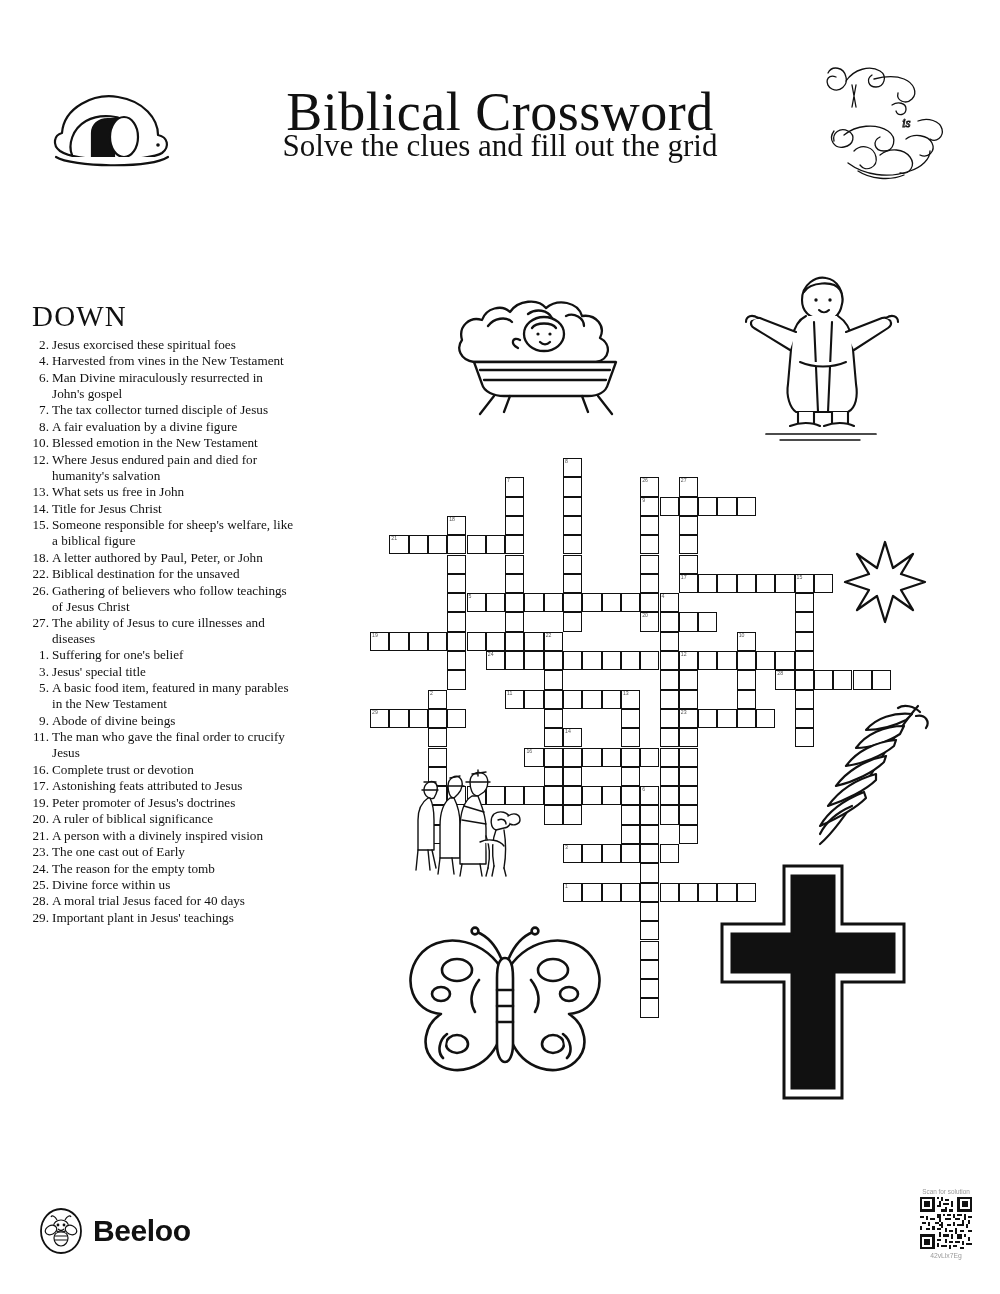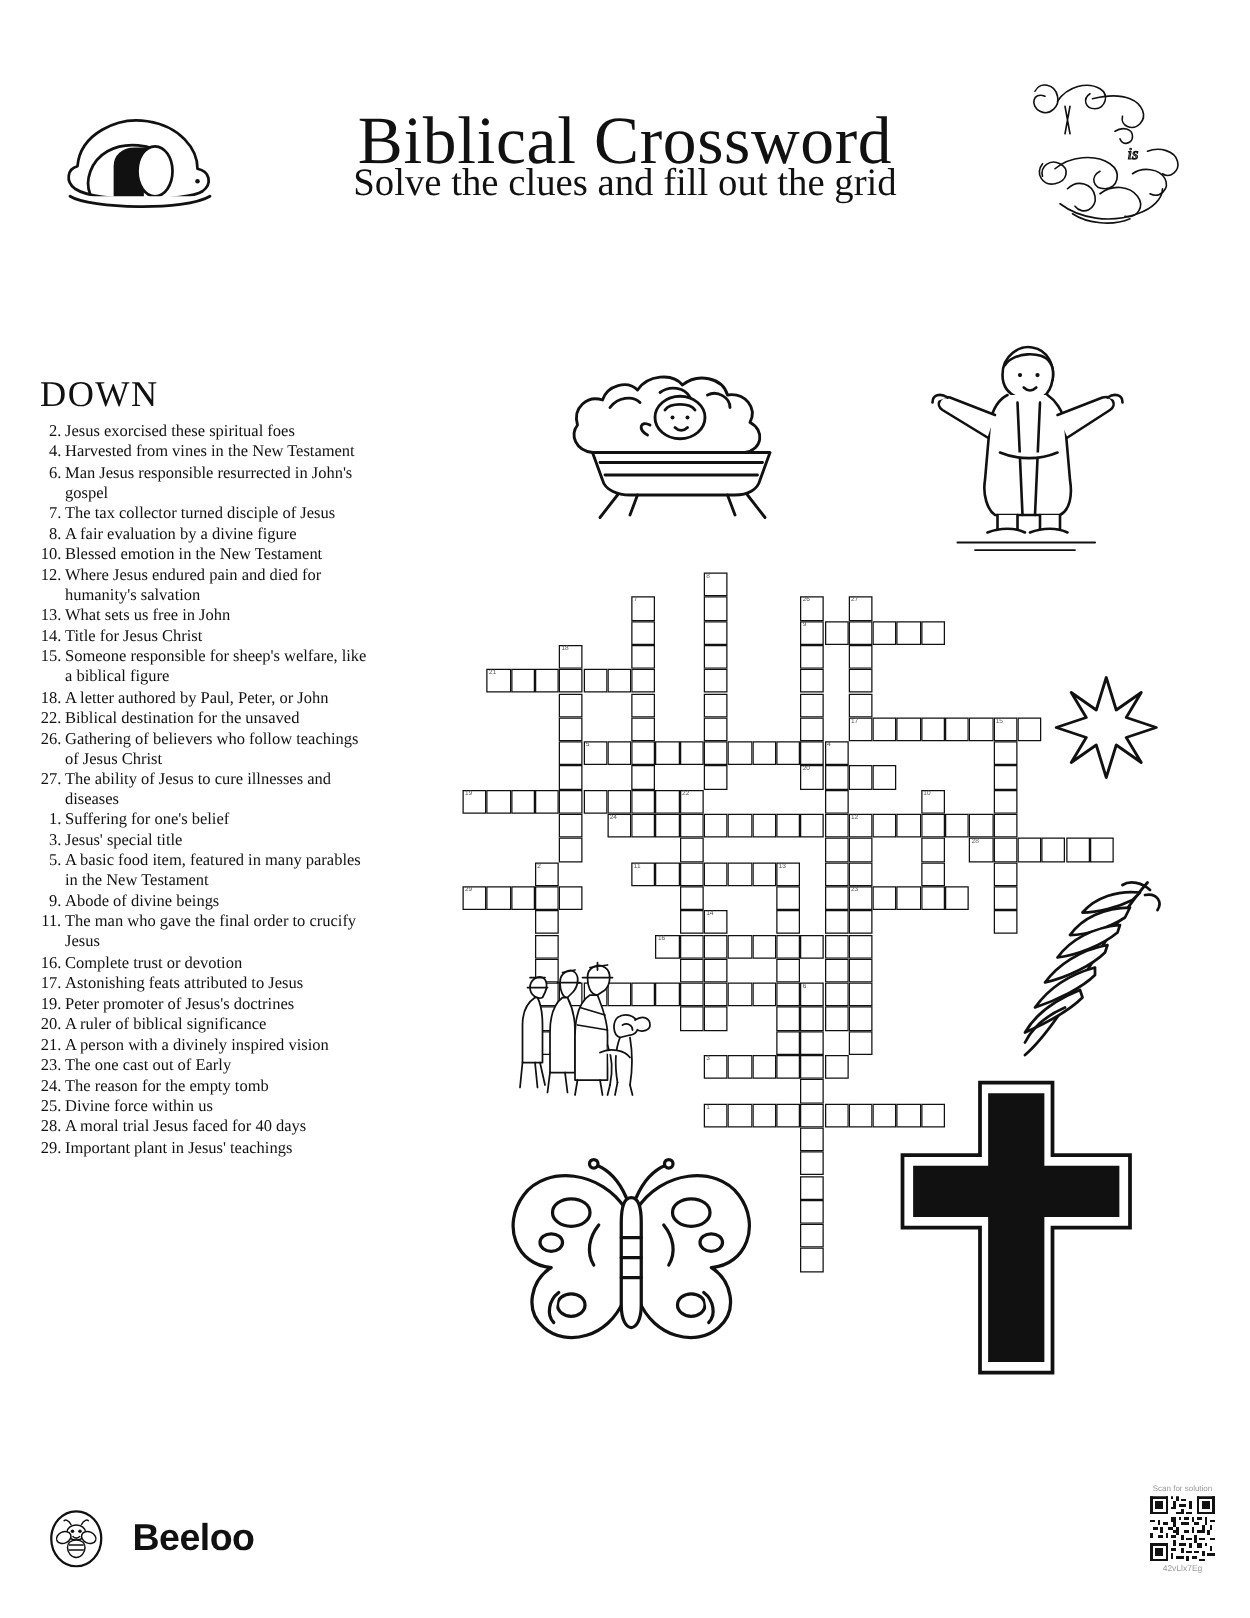--- a/index.html
+++ b/index.html
@@ -129,21 +129,21 @@
   #footer { position: absolute; left: 0; top: 1180px; width: 1000px; height: 114px; }
   #logo-wrap {
     position: absolute; left: 38px; top: 28px;
     display: flex; align-items: center;
   }
   #logo-text {
     font-family: "Liberation Sans", sans-serif;
     font-size: 30px;
     font-weight: bold;
     color: #111;
-    margin-left: 22px;
+    margin-left: 9px;
     letter-spacing: -0.4px;
   }
   #copyright {
     position: absolute; left: 0; top: 62px;
     width: 1000px; text-align: center;
     font-family: "Liberation Sans", sans-serif;
     font-size: 11px;
     color: #8a8a8a;
   }
   #qr-block {
@@ -209,21 +209,21 @@
       <li class="clue-item">
         <span class="clue-num">2.</span>
         <span class="clue-text">Jesus exorcised these spiritual foes</span>
       </li>
       <li class="clue-item">
         <span class="clue-num">4.</span>
         <span class="clue-text">Harvested from vines in the New Testament</span>
       </li>
       <li class="clue-item">
         <span class="clue-num">6.</span>
-        <span class="clue-text">Man Jesus responsible resurrected in John's gospel</span>
+        <span class="clue-text">Man Divine miraculously resurrected in John's gospel</span>
       </li>
       <li class="clue-item">
         <span class="clue-num">7.</span>
         <span class="clue-text">The tax collector turned disciple of Jesus</span>
       </li>
       <li class="clue-item">
         <span class="clue-num">8.</span>
         <span class="clue-text">A fair evaluation by a divine figure</span>
       </li>
       <li class="clue-item">

